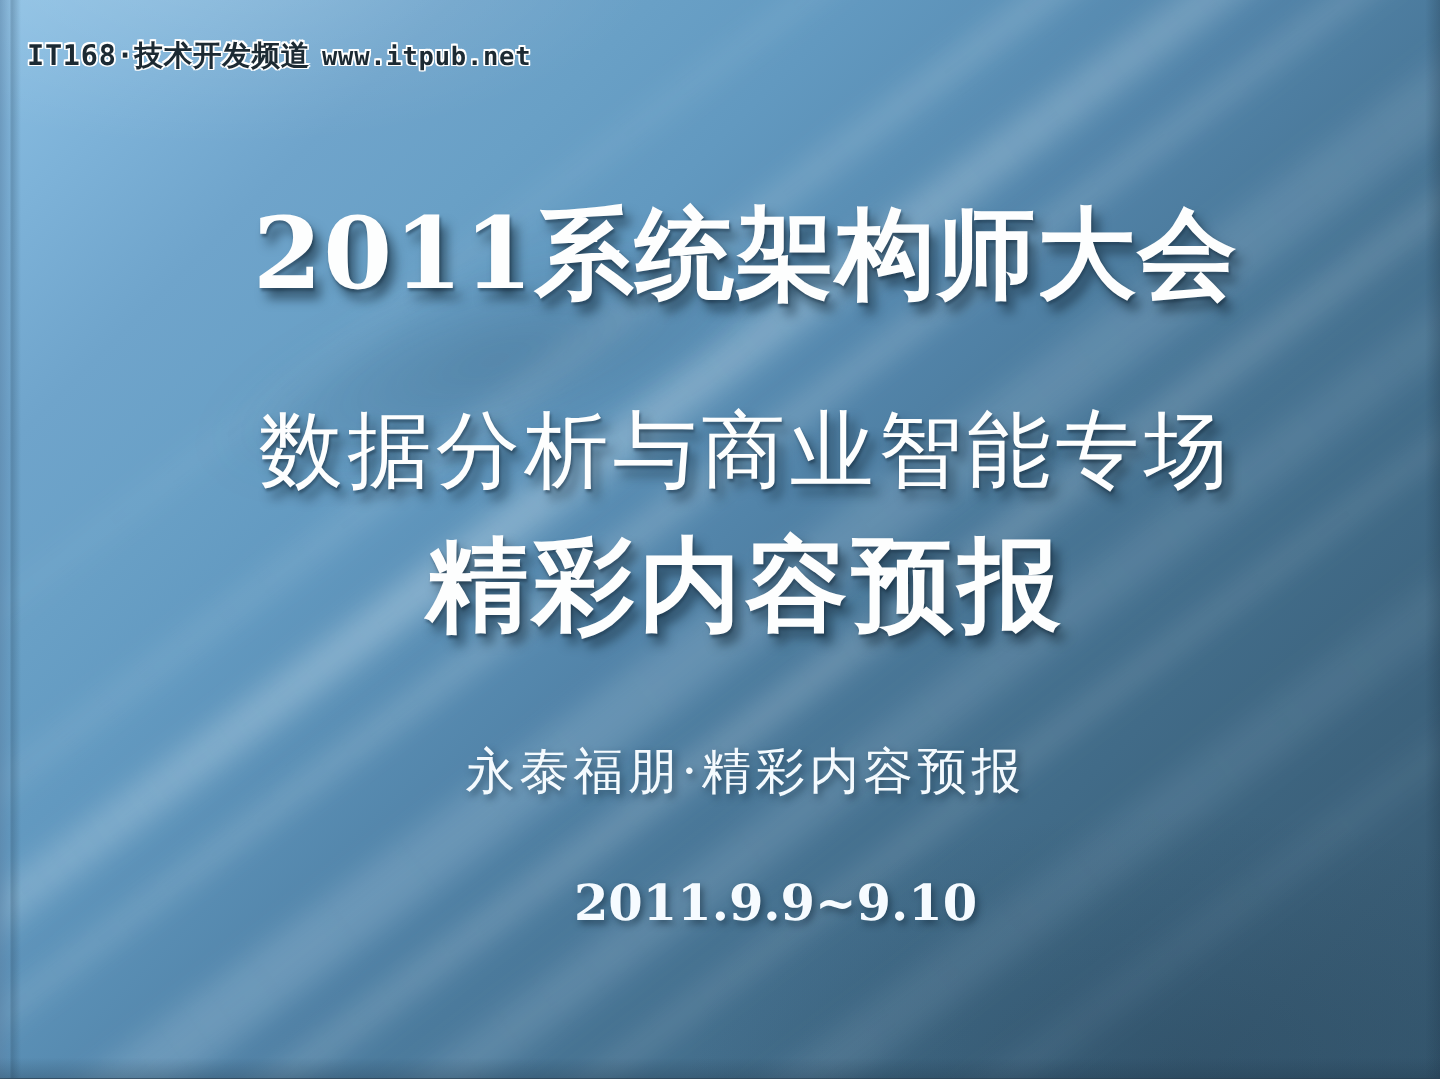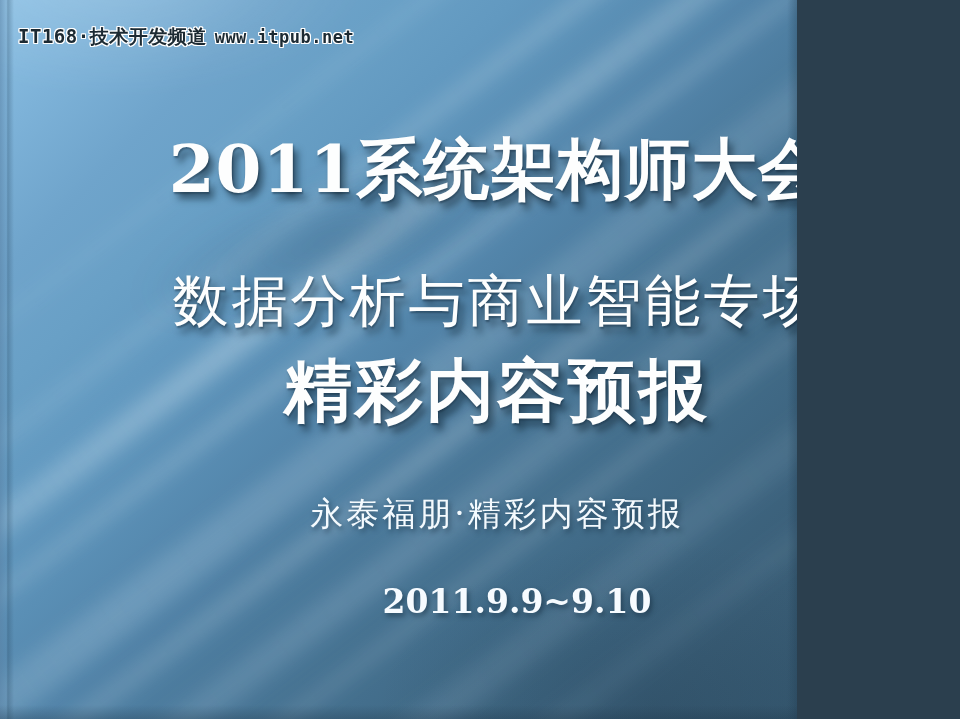--- a/index.html
+++ b/index.html
@@ -8,21 +8,21 @@
     padding: 0;
     background: #2b3f4e;
   }
   body {
     font-family: "Liberation Serif", "DejaVu Serif", serif;
   }
 
   
   #slide {
     position: relative;
-    width: 797px;
+    width: 960px;
     height: 719px;
     overflow: hidden;
     
     background:
       linear-gradient(135deg,
         #8cc0e4 0%,
         #7db2d8 9%,
         #6fa4cb 18%,
         #69a0c6 26%,
         #6299c0 34%,

